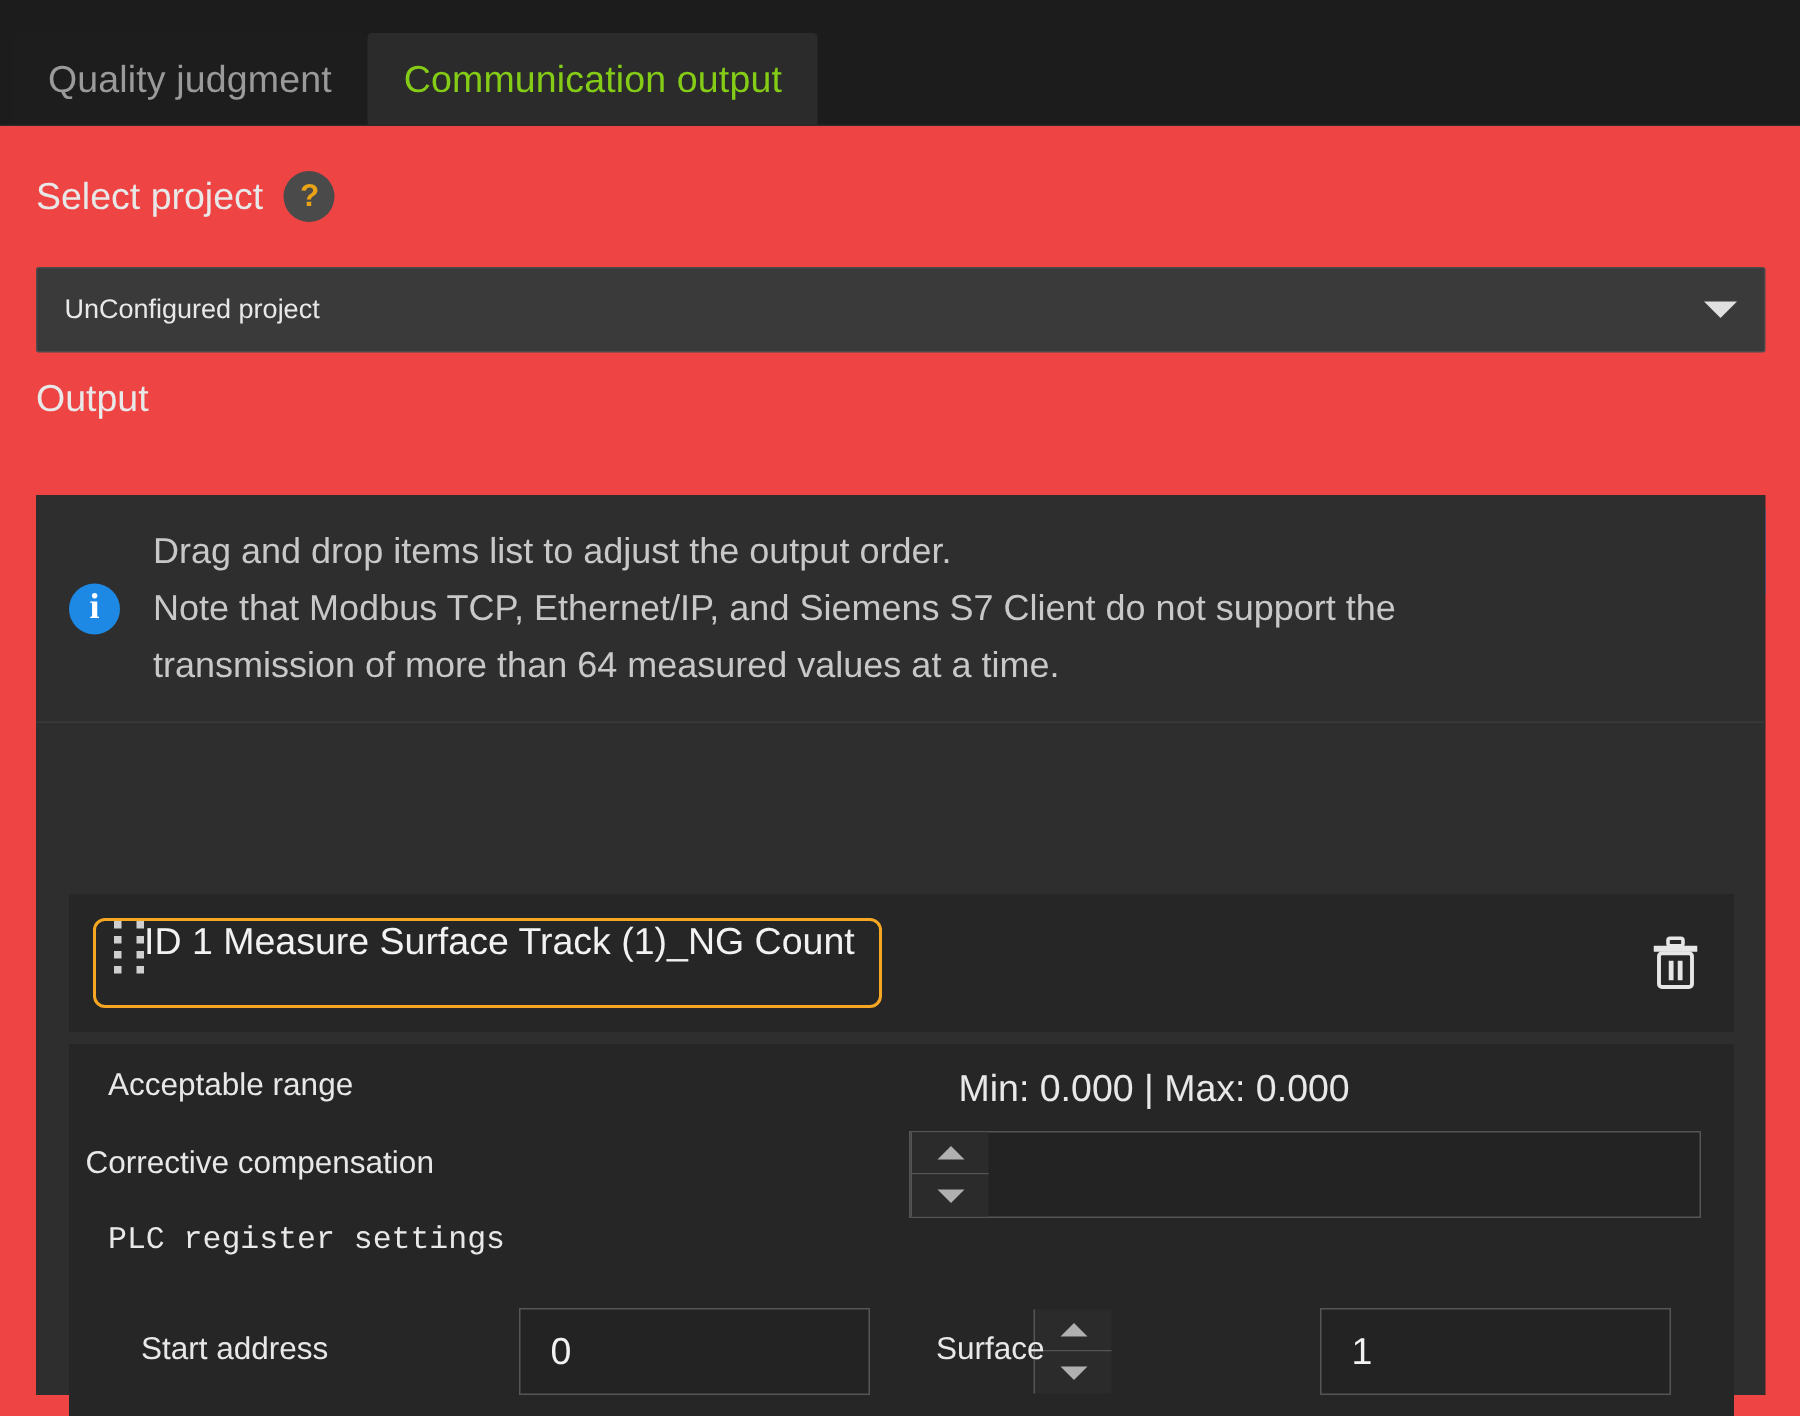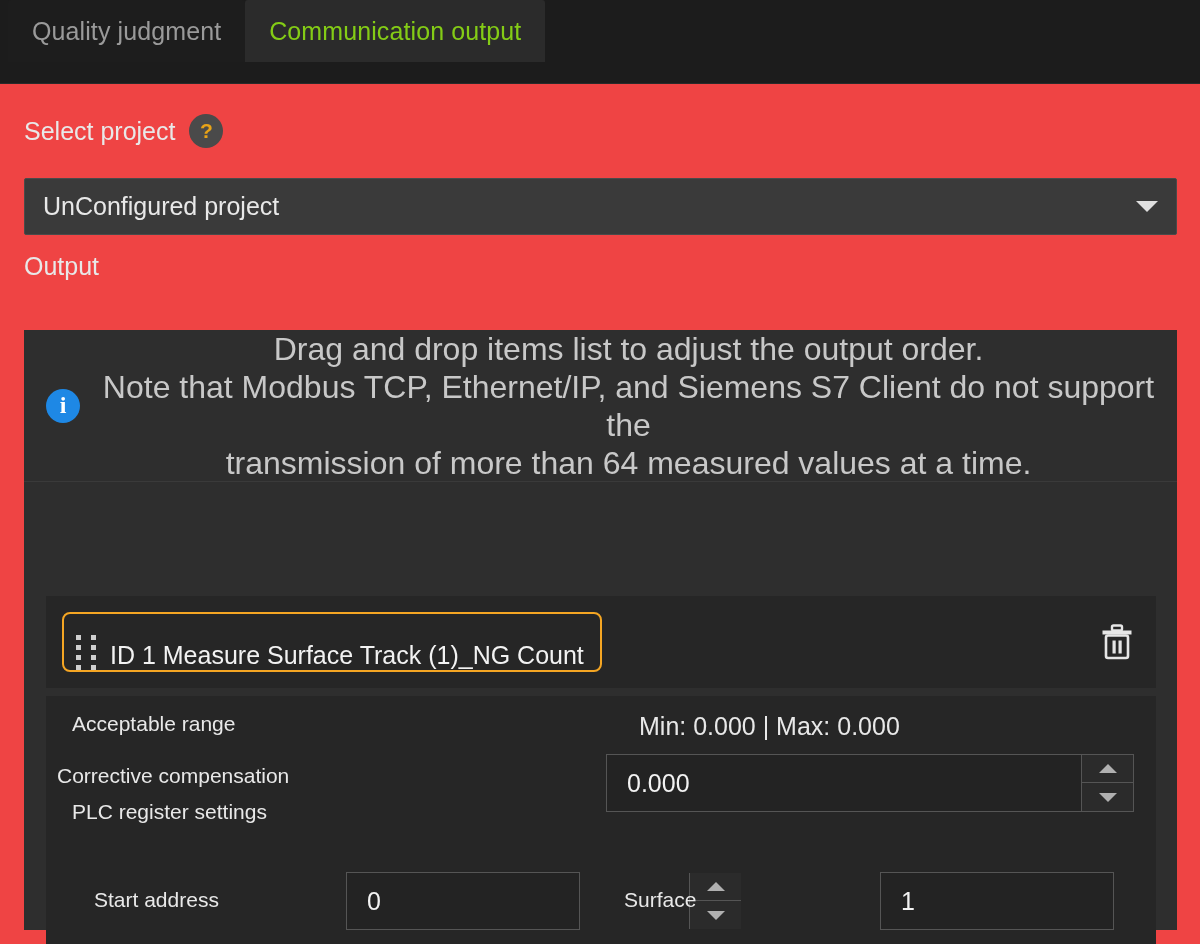--- a/index.html
+++ b/index.html
@@ -12,20 +12,21 @@
   }
   body { position: relative; }
 
   
   .tabbar {
     position: absolute;
     left: 0; top: 0;
     width: 1200px; height: 84px;
     background: #1c1c1c;
     display: flex;
+    align-items: flex-end;
   }
   .tabbar::after {
     content: "";
     position: absolute;
     left: 0; bottom: 0; width: 1200px; height: 1px;
     background: #2a2a2a;
   }
   .tab {
     height: 62px;
     padding: 0 24px;
@@ -84,21 +85,21 @@
     position: absolute;
     left: 24px; top: 94px;
     width: 1153px; height: 57px;
     background: #3a3a3a;
     border: 1px solid #4a4a4a;
     border-radius: 2px;
     display: flex;
     align-items: center;
     padding: 0 18px;
     color: #e8e8e8;
-    font-size: 25px;
+    font-size: 18px;
   }
   .dropdown .caret {
     margin-left: auto;
     width: 0; height: 0;
     border-left: 11px solid transparent;
     border-right: 11px solid transparent;
     border-top: 11px solid #e0e0e0;
   }
 
   .output-row { left: 24px; top: 168px; }
@@ -171,23 +172,22 @@
     font-size: 24px;
     font-weight: bold;
     font-family: "Liberation Serif", serif;
     display: flex;
     align-items: center;
     justify-content: center;
     margin-right: 22px;
   }
   .note-lines {
     color: #c8c8c8;
-    font-size: 32px;
+    font-size: 24px;
     line-height: 38px;
-    text-align: center;
   }
 
   .item-card {
     position: absolute;
     left: 22px; top: 266px;
     width: 1110px; height: 396px;
   }
   .item-header {
     position: absolute;
     left: 0; top: 0;
@@ -195,23 +195,22 @@
     background: #262626;
     display: flex;
     align-items: center;
     padding: 0 16px;
   }
   .item-chip {
     height: 60px;
     border: 2px solid #f5a623;
     border-radius: 8px;
     display: flex;
-    align-items: flex-end;
+    align-items: flex-start;
     padding: 0 16px 0 12px;
-    gap: 14px;
   }
   .drag-handle {
     display: grid;
     grid-template-columns: repeat(2, 5px);
     grid-template-rows: repeat(4, 5px);
     gap: 5px 10px;
   }
   .drag-handle i {
     display: block;
     width: 5px; height: 5px;
@@ -240,21 +239,21 @@
     background: #262626;
   }
   .prop-label {
     position: absolute;
     color: #e8e8e8;
     font-size: 21px;
     white-space: nowrap;
   }
   .p-accept { left: 26px; top: 16px; }
   .p-corr   { left: 11px; top: 68px; }
-  .p-plc    { left: 26px; top: 104px; }
+  .p-plc    { left: 26px; top: 120px; font-family: Liberation Mono, monospace; }
   .p-start  { left: 48px; top: 192px; }
   .p-length { left: 578px; top: 192px; }
 
   .minmax {
     position: absolute;
     left: 560px; top: 16px;
     color: #e8e8e8;
     font-size: 25px;
     white-space: nowrap;
     margin-left: 33px;
@@ -389,21 +388,20 @@
       </div>
 
       <div class="item-body">
 
         <span class="prop-label p-accept">Acceptable range</span>
         <span class="minmax">Min: 0.000 | Max: 0.000</span>
 
         <span class="prop-label p-corr">Corrective compensation</span>
 
         <div class="spin spin-corr">
-          <input class="field" type="text" value="0.000" style="">
           <div class="btns">
             <button>
                 <span class="ar-up"></span>
               </button>
             <button>
                 <span class="ar-dn"></span>
               </button>
           </div>
         </div>
 

